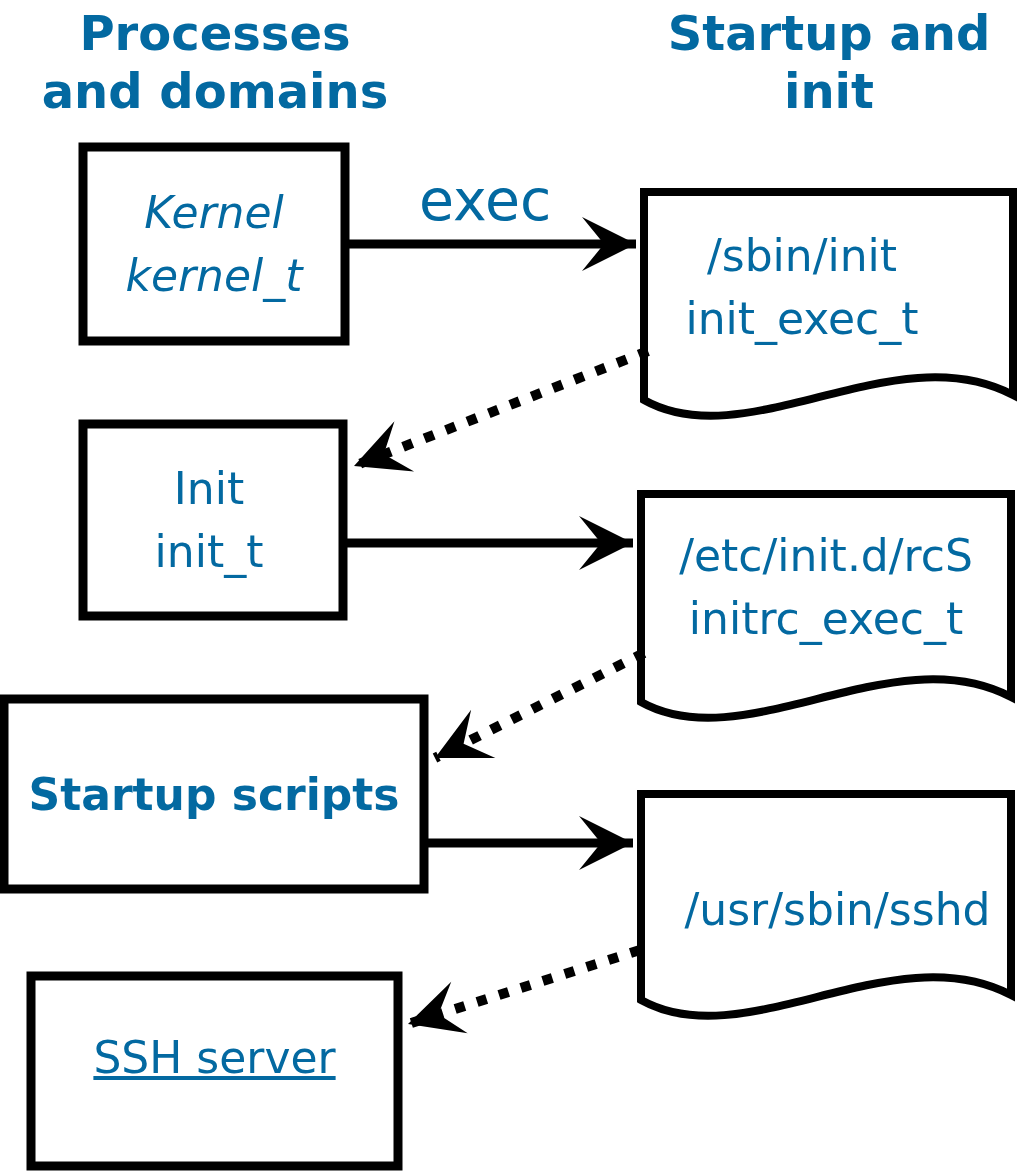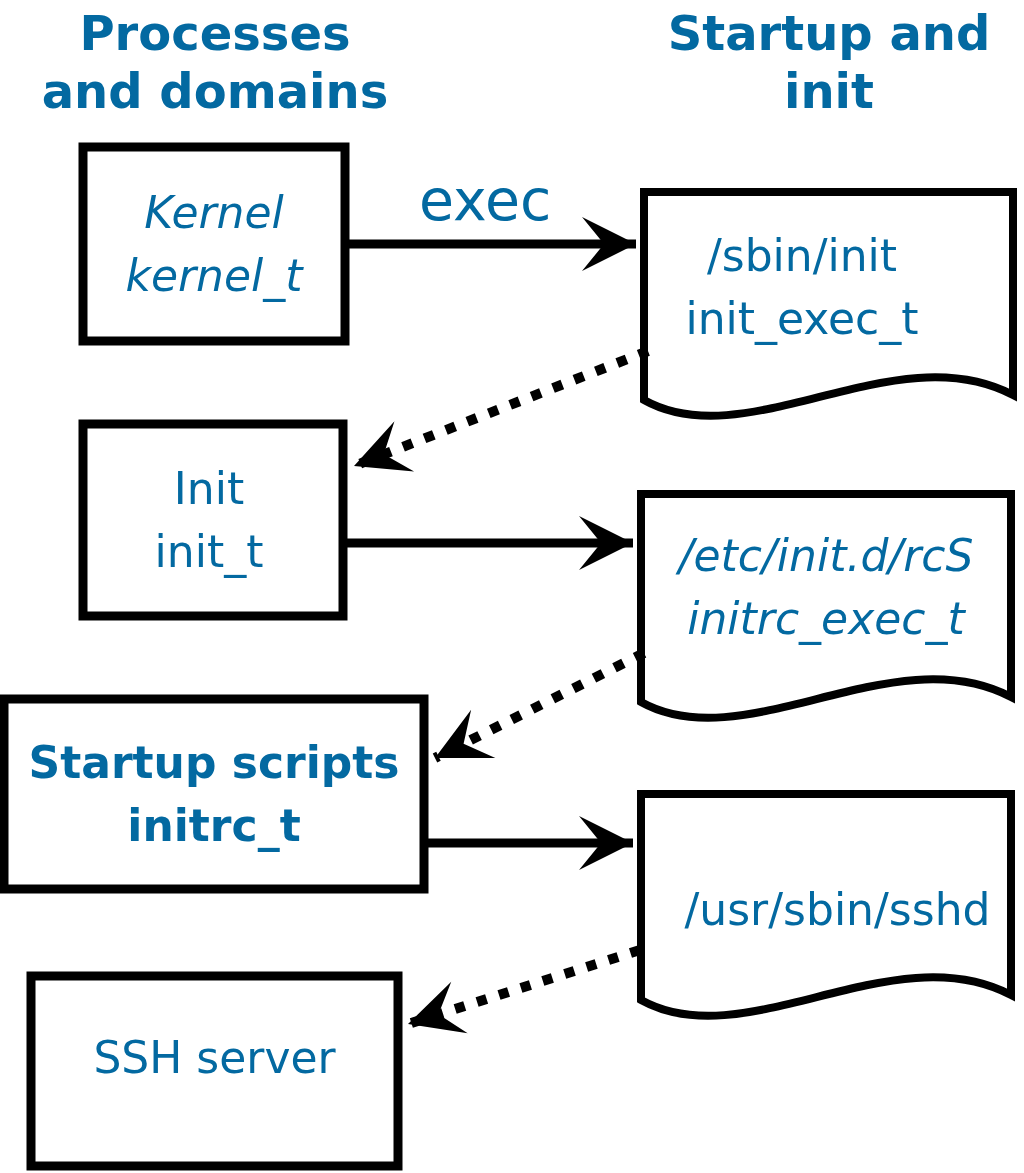--- a/index.html
+++ b/index.html
@@ -94,31 +94,30 @@
   <div class="node-label" style="left:79px; top:143px; width:270px; height:202px;font-style:italic;">
     <div>Kernel</div>
     <div>kernel_t</div>
   </div>
   <div class="node-label" style="left:85px; top:420px; width:248px; height:200px;">
     <div>Init</div>
     <div>init_t</div>
   </div>
   <div class="node-label" style="left:0px; top:695px; width:428px; height:198px;font-weight:bold;">
     <div>Startup scripts</div>
-    <div>initrc_t</div>
   </div>
-  <div class="node-label" style="left:27px; top:972px; width:375px; height:170px;">
+  <div class="node-label" style="left:27px; top:972px; width:375px; height:170px;text-decoration:underline;">
     <div>SSH server</div>
   </div>
 
   <div class="node-label" style="left:604px; top:192px; width:396px; height:190px;">
     <div>/sbin/init</div>
     <div>init_exec_t</div>
   </div>
-  <div class="node-label" style="left:637px; top:494px; width:378px; height:186px;font-style:italic;">
+  <div class="node-label" style="left:637px; top:494px; width:378px; height:186px;">
     <div>/etc/init.d/rcS</div>
     <div>initrc_exec_t</div>
   </div>
   <div class="node-label" style="left:637px; top:818px; width:401px; height:182px;">
     <div>/usr/sbin/sshd</div>
   </div>
 
 </div>
 
 </body></html>

